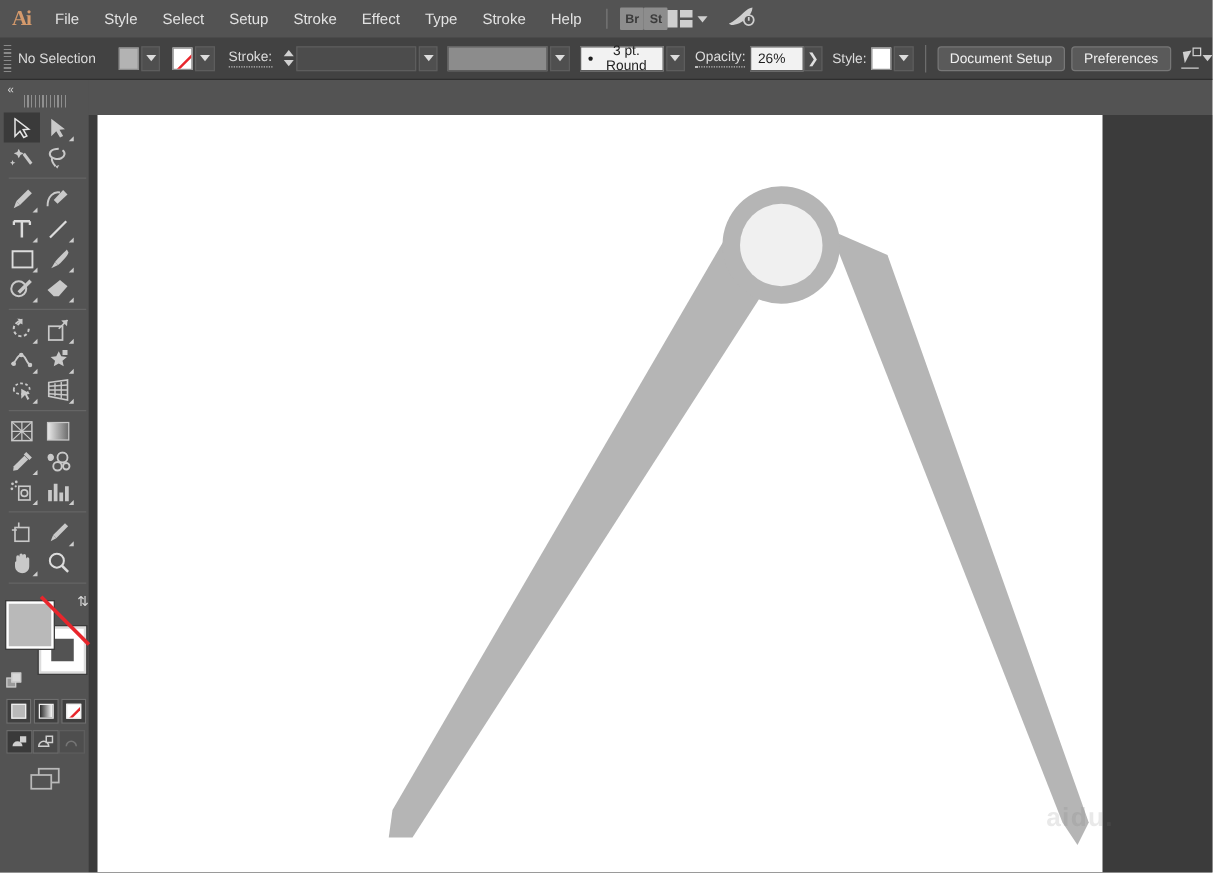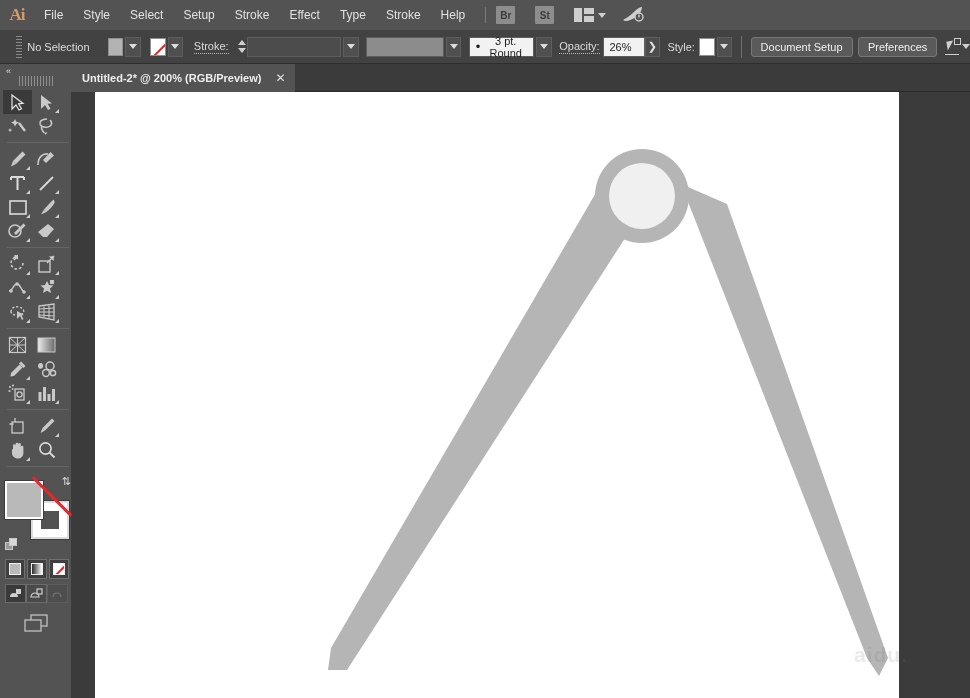--- a/index.html
+++ b/index.html
@@ -24,36 +24,36 @@
     font-family:"Liberation Serif", serif;
   }
   .menu-item {
     padding:0 10px; height:30px; line-height:30px;
     font-size:12px; color:#e2e2e2; cursor:default; white-space:nowrap;
   }
   .mb-sep { width:1px; height:16px; background:#7a7a7a; margin:0 10px; }
   .sq-btn {
     width:19px; height:18px; background:#8d8d8d; color:#3b3b3b;
     font-size:10px; font-weight:bold; display:flex; align-items:center;
-    justify-content:center; margin-right:20px; border-radius:1px;
+    justify-content:center; margin-right:0; border-radius:1px;
   }
   .ws-icon { width:20px; height:14px; position:relative; margin-right:4px; }
   .ws-icon i { position:absolute; background:#cfcfcf; display:block; }
   .ws-icon i.a { left:0; top:0; width:8px; height:14px; }
   .ws-icon i.b { left:10px; top:0; width:10px; height:6px; }
   .ws-icon i.c { left:10px; top:8px; width:10px; height:6px; }
   .chev { width:0; height:0; border-left:4px solid transparent; border-right:4px solid transparent;
           border-top:5px solid #cfcfcf; }
   .rocket { margin-left:16px; font-size:15px; color:#cfcfcf; }
 
   
   .controlbar {
     position:absolute; left:0; top:30px; width:970px; height:34px;
     background:#424242; border-bottom:1px solid #2e2e2e;
-    display:flex; align-items:center;padding-left:13px;
+    display:flex; align-items:center;
   }
   .grip { width:8px; height:22px; margin:0 5px 0 3px;
           background:repeating-linear-gradient(to bottom,#8a8a8a 0 1px,transparent 1px 3px); }
   .cb-label { font-size:11px; color:#dcdcdc; white-space:nowrap; }
   .nosel { margin-right:18px; }
   .dotted { border-bottom:1px dotted #bdbdbd; padding-bottom:1px; }
   .swatch {
     width:20px; height:18px; border:1px solid #8f8f8f; background:#b3b3b3;
   }
   .swatch.white { background:#ffffff; }
@@ -186,21 +186,21 @@
   .screen.sel { background:#3a3a3a; }
   .screen.dis { opacity:.45; }
   .arrange { margin:10px 0 0 0; display:flex; justify-content:center; }
 
   
   .canvas-wrap {
     position:absolute; left:71px; top:92px; width:899px; height:606px;
     background:#3b3b3b; overflow:hidden;
   }
   .artboard {
-    position:absolute; left:24px; top:0; width:804px; height:606px; background:#ffffff;
+    position:absolute; left:7px; top:0; width:804px; height:606px; background:#ffffff;
   }
   .art { position:absolute; left:0; top:0; width:892px; height:606px; }
   .watermark {
     position:absolute; left:759px; top:551px; font-size:21px; font-weight:bold;
     color:rgba(120,120,120,0.16); letter-spacing:1px; font-family:"Liberation Sans", sans-serif;
   }
 </style>
 </head>
 <body>
 
@@ -297,26 +297,20 @@
 
     <div style="width:10px"></div>
     <div class="selsim">
       <div class="bx"></div>
         <div class="tri"></div>
         <div class="ln"></div>
     </div>
     <div class="chev"></div>
   </div>
 
-  <div class="tabbar">
-    <div class="doctab">
-      <span class="ttl">Untitled-2* @ 200% (RGB/Preview)</span>
-      <span class="x">✕</span>
-    </div>
-  </div>
 
   <div class="toolpanel">
     <div class="tp-head">
       <span class="tp-collapse">«</span>
     </div>
     <div class="tp-grip"></div>
 
     <div class="tgrid">
 
       <div class="tcell active">

